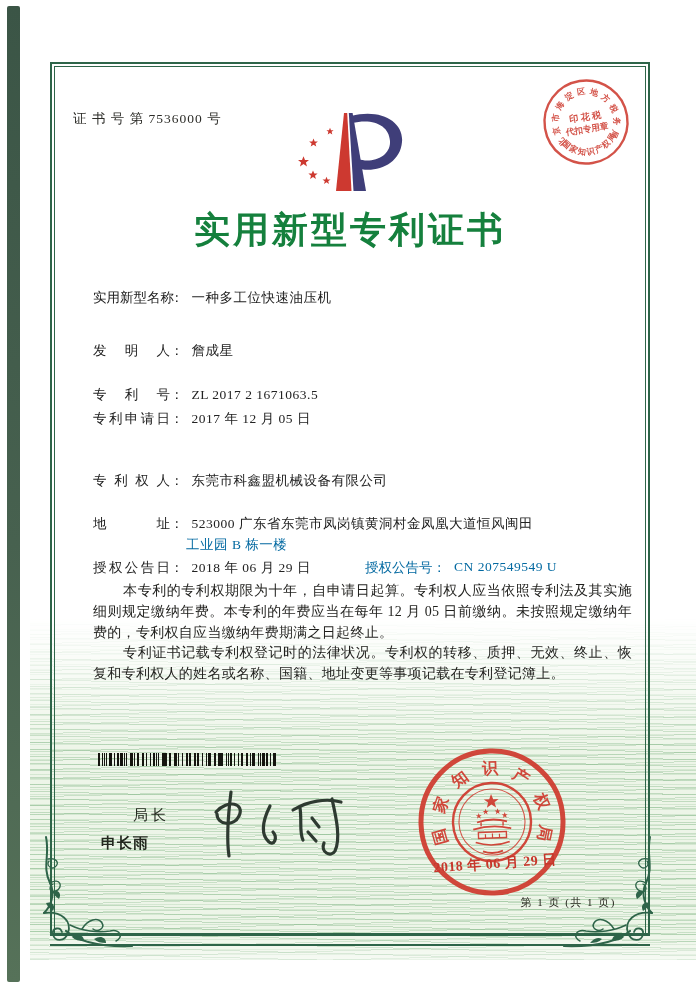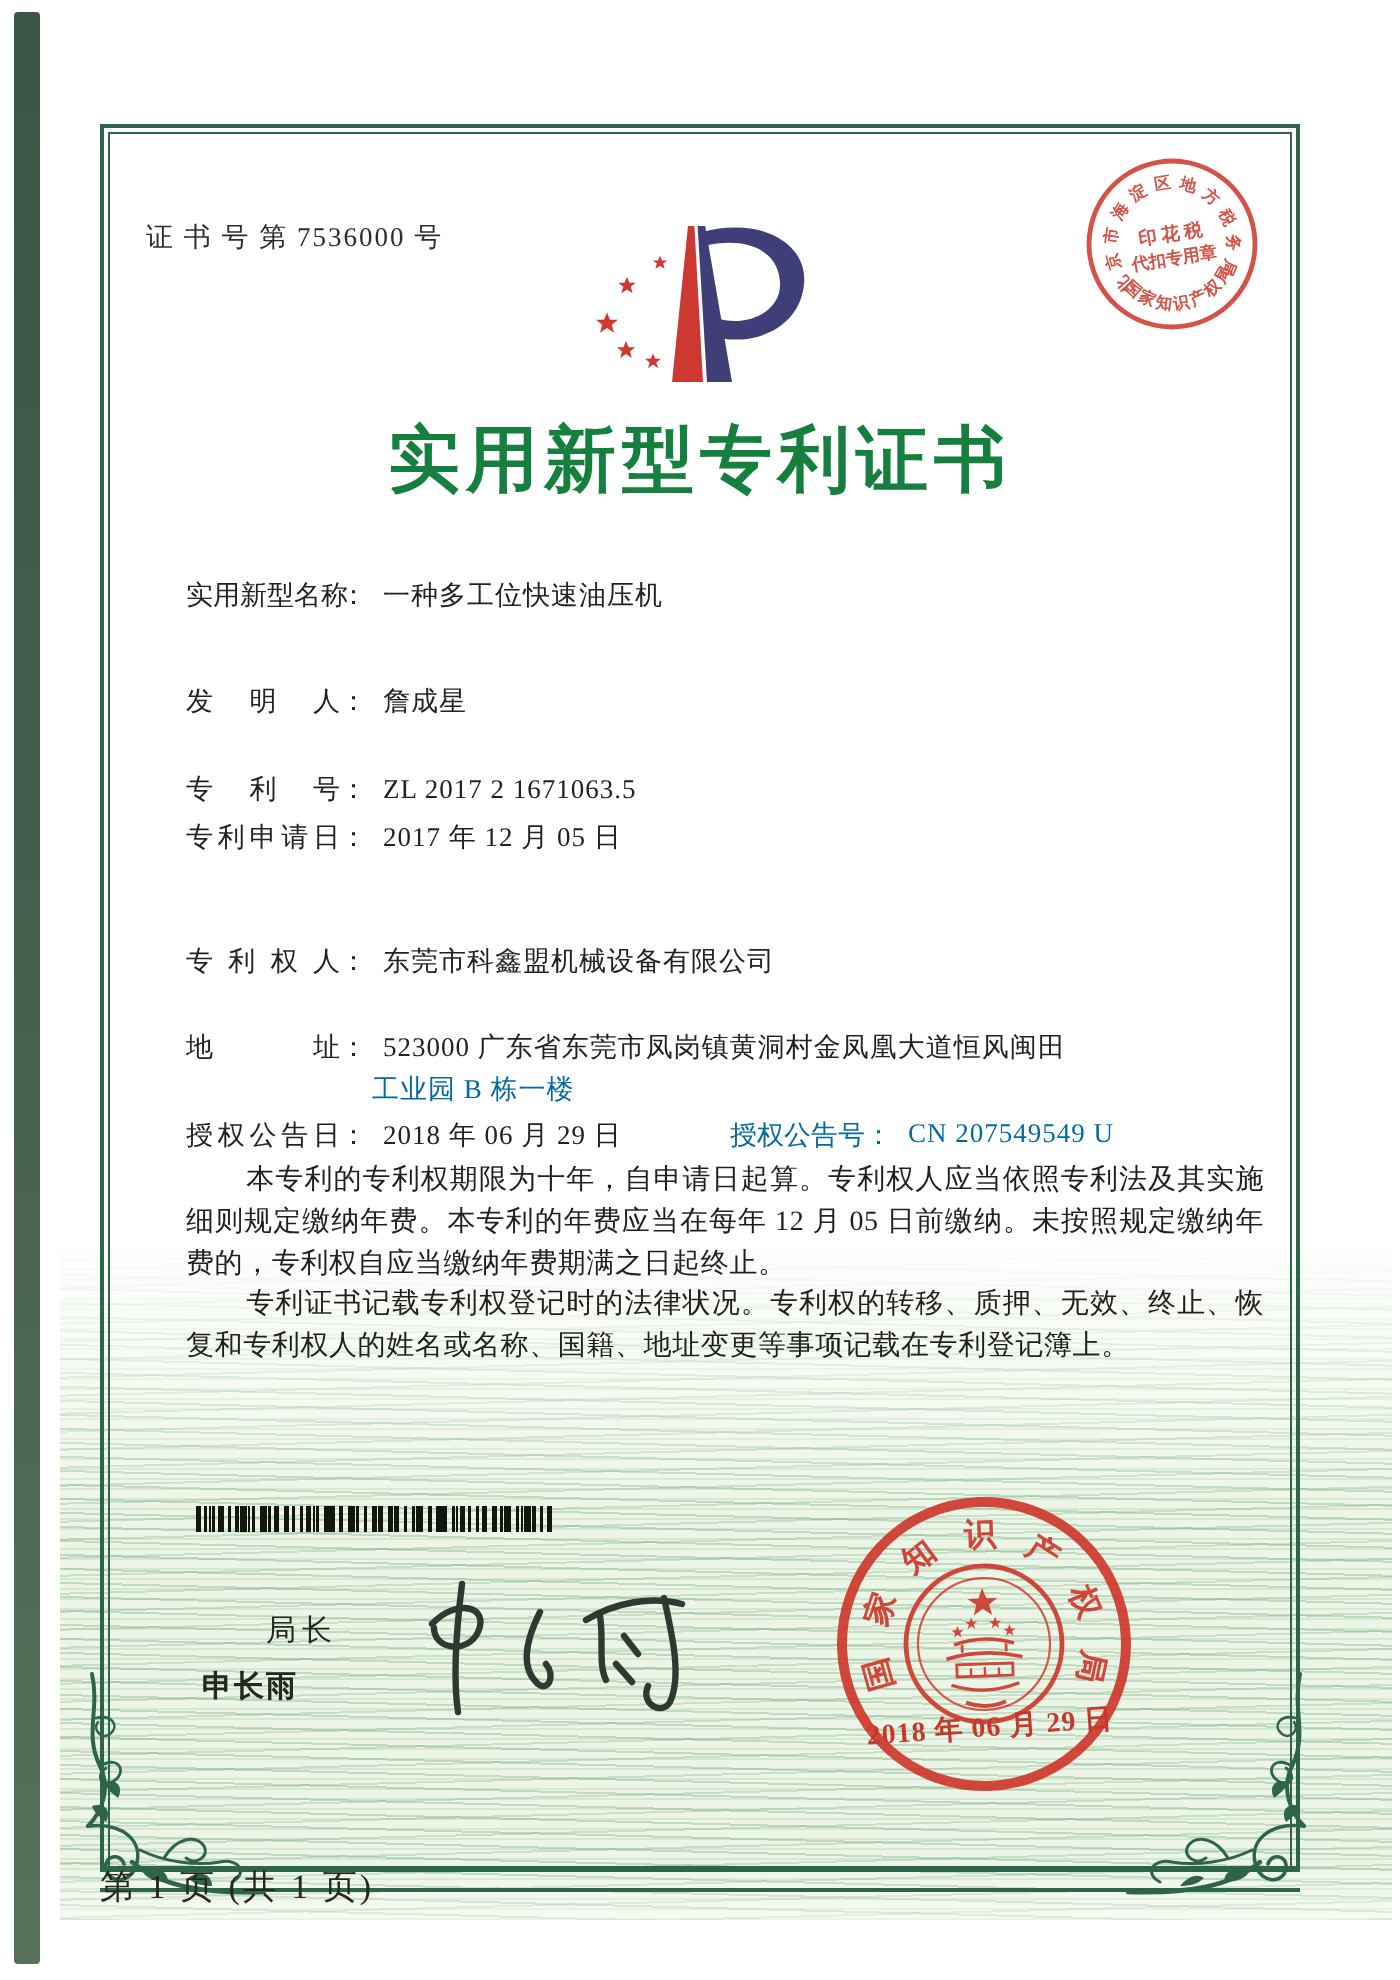--- a/index.html
+++ b/index.html
@@ -78,22 +78,22 @@
   .sig-name{position:absolute;left:101px;top:834px;font-size:15px;color:#23281f;
     font-family:"Liberation Sans","DejaVu Sans",sans-serif;letter-spacing:1px;font-weight:bold;}
   .signature{position:absolute;left:208px;top:786px;width:145px;height:78px;}
   .seal{position:absolute;left:412px;top:742px;width:160px;height:160px;transform:rotate(-2deg);opacity:.93;}
   .seal-date{
     position:absolute;left:420px;top:855px;width:150px;text-align:center;
     font-size:14px;font-weight:600;color:#c7372b;letter-spacing:.5px;
     transform:rotate(-4deg);white-space:nowrap;
   }
   .page-footer{
-    position:absolute;left:50px;top:932px;width:566px;text-align:left;
-    font-size:17px;letter-spacing:1.5px;color:#27271f;
+    position:absolute;left:50px;top:895px;width:566px;text-align:right;
+    font-size:11px;letter-spacing:1.5px;color:#27271f;
   }
   svg text{font-family:"Liberation Serif","DejaVu Serif",serif;}
 </style>
 </head>
 <body>
 
 <div class="binding-strip"></div>
 
 <div class="guilloche"></div>
 

